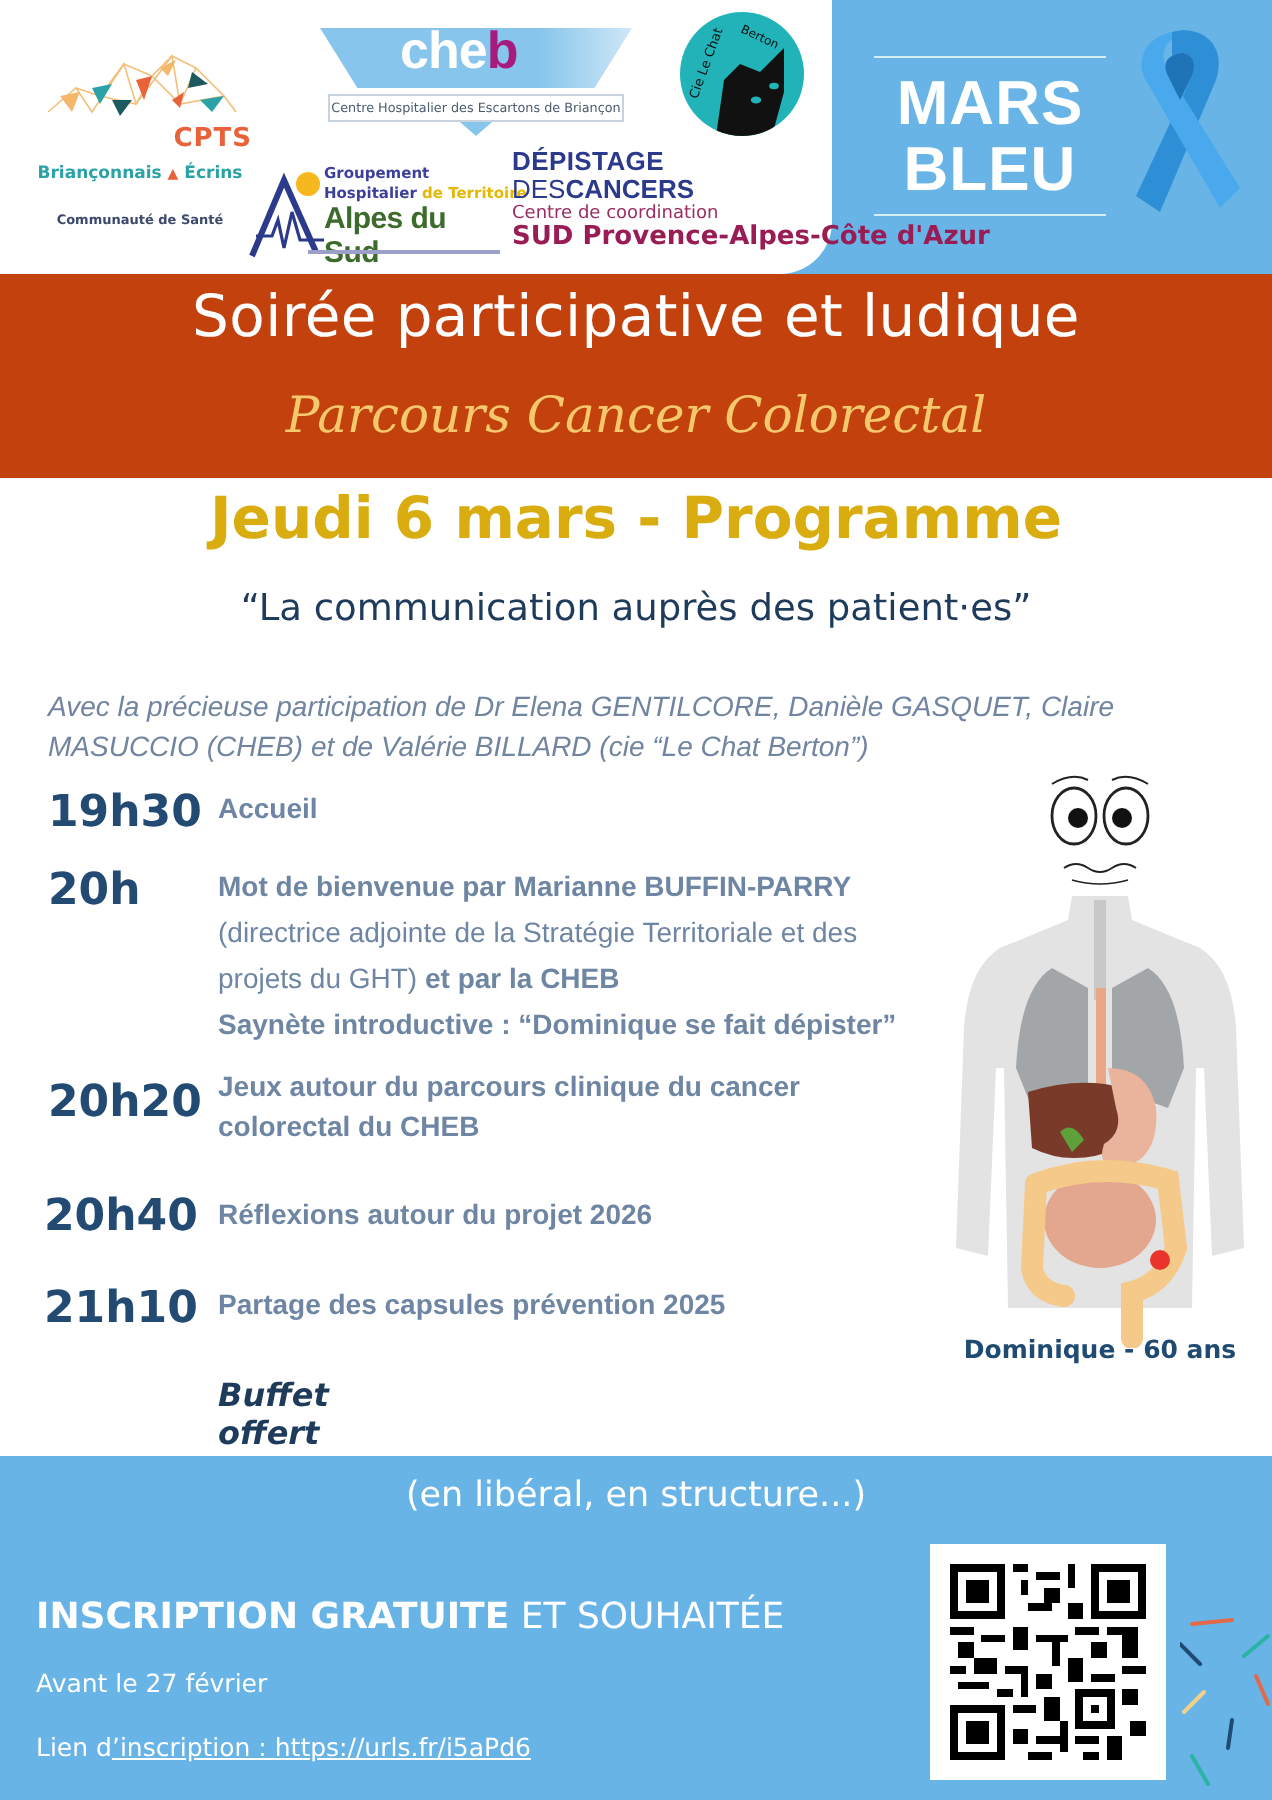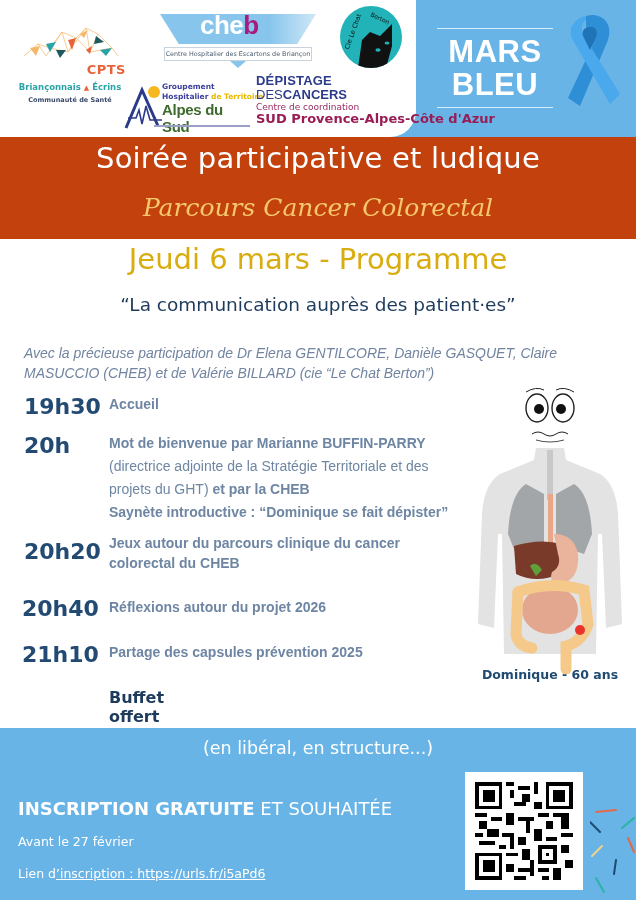--- a/index.html
+++ b/index.html
@@ -8,21 +8,21 @@
 
   
   .header { position: absolute; left: 0; top: 0; width: 636px; height: 137px; background: #68b4e6; }
   .logo-panel { position: absolute; left: 0; top: 0; width: 416px; height: 137px; background: #ffffff; border-bottom-right-radius: 26px; }
 
   .cpts { position: absolute; left: 14px; top: 22px; width: 112px; text-align: center; }
   .cpts svg { display: block; margin: 0 auto; }
   .cpts-title { font-family: "DejaVu Sans", sans-serif; color: #e8623a; font-size: 13px; font-weight: bold; letter-spacing: 0.5px; margin-top: -2px; text-align: right; }
   .cpts-sub { font-size: 8.5px; color: #2ba3a6; font-weight: bold; margin-top: 5px; white-space: nowrap; }
   .cpts-sub .tri { color: #e8623a; font-size: 7px; }
-  .cpts-sub2 { font-size: 6.5px; color: #3b4a6b; font-weight: bold; margin-top: 4px; }
+  .cpts-sub2 { font-size: 6.5px; color: #3b4a6b; font-weight: bold; margin-top: 14px; }
 
   .cheb { position: absolute; left: 160px; top: 14px; width: 156px; height: 56px; }
   .cheb-banner { position: absolute; left: 0; top: 0; width: 156px; height: 30px; background: linear-gradient(90deg, #87c5ec 70%, #cfe7f7 100%); clip-path: polygon(0 0, 100% 0, 88% 100%, 12% 100%); }
   .cheb-word { position: absolute; left: 40px; top: -4px; font-family: "Liberation Sans", sans-serif; font-weight: bold; font-size: 26px; color: #ffffff; letter-spacing: -0.5px; }
   .cheb-word .b { color: #a71b7e; }
   .cheb-box { position: absolute; left: 4px; top: 33px; width: 148px; height: 14px; border: 1px solid #c9d3dd; background: #fff; font-size: 6.4px; color: #4b5b6e; text-align: center; line-height: 12px; white-space: nowrap; }
   .cheb-arrow { position: absolute; left: 70px; top: 47px; width: 0; height: 0; border-left: 8px solid transparent; border-right: 8px solid transparent; border-top: 7px solid #87c5ec; }
 
   .chat { position: absolute; left: 340px; top: 6px; width: 62px; height: 62px; border-radius: 50%; background: #22b3b8; overflow: hidden; }
 
@@ -44,29 +44,29 @@
   .mars-rule { height: 1px; background: #d5ecfa; margin: 0 auto; width: 116px; }
   .mars-text { font-family: "Liberation Sans", sans-serif; font-weight: bold; color: #ffffff; font-size: 31px; line-height: 33px; padding: 6px 0 6px; letter-spacing: 0.5px; }
   .ribbon { position: absolute; left: 556px; top: 12px; }
 
   
   .title-band { position: absolute; left: 0; top: 137px; width: 636px; height: 102px; background: #c2410c; text-align: center; }
   .title-main { position: absolute; left: 0; right: 0; top: 4px; color: #ffffff; font-size: 29px; font-weight: normal; font-family: "DejaVu Sans", sans-serif; letter-spacing: 0.2px; }
   .title-sub { position: absolute; left: 0; right: 0; top: 56px; color: #f6c86e; font-size: 25px; font-style: italic; font-family: "DejaVu Serif", serif; }
 
   
-  .date-title { position: absolute; left: 0; right: 0; top: 242px; text-align: center; color: #d9ac10; font-size: 29px; font-weight: normal; font-family: "DejaVu Sans", sans-serif; }
+  .date-title { position: absolute; left: 0; right: 0; top: 242px; text-align: center; color: #d9ac10; font-size: 29px; font-weight: bold; font-family: "DejaVu Sans", sans-serif; }
   .topic { position: absolute; left: 0; right: 0; top: 294px; text-align: center; color: #1f3b5c; font-size: 18.5px; font-family: "DejaVu Sans", sans-serif; }
   .participation { position: absolute; left: 24px; top: 343px; width: 600px; font-family: "Liberation Sans", sans-serif; font-style: italic; font-size: 14px; line-height: 20px; color: #7184a0; }
 
   .agenda { position: absolute; left: 0; top: 0; }
   .slot-time { position: absolute; font-family: "DejaVu Sans", sans-serif; font-weight: bold; color: #224a72; font-size: 22px; }
   .slot-desc { position: absolute; left: 109px; font-family: "Liberation Sans", sans-serif; font-size: 14px; line-height: 23px; color: #6e86a3; width: 370px; }
   .slot-desc b { font-weight: bold; }
-  .buffet { position: absolute; left: 109px; top: 688px; font-family: "DejaVu Sans", sans-serif; font-weight: bold; font-size: 16px; color: #1f3b5c; }
+  .buffet { position: absolute; left: 109px; top: 688px; font-family: "DejaVu Sans", sans-serif; font-weight: bold; font-size: 16px; color: #1f3b5c; font-style: italic; }
 
   .body-fig { position: absolute; left: 470px; top: 384px; width: 160px; height: 290px; }
   .fig-caption { position: absolute; left: 470px; top: 667px; width: 160px; text-align: center; font-size: 12.5px; font-weight: bold; color: #1f4a72; }
 
   
   .footer { position: absolute; left: 0; top: 728px; width: 636px; height: 172px; background: #68b4e6; }
   .foot-target { position: absolute; left: 0; right: 0; top: 10px; text-align: center; color: #ffffff; font-size: 17.5px; line-height: 21px; font-family: "DejaVu Sans", sans-serif; }
   .foot-insc { position: absolute; left: 18px; top: 70px; color: #ffffff; font-size: 18px; font-family: "DejaVu Sans", sans-serif; }
   .foot-insc b { font-weight: bold; }
   .foot-insc span.light { font-weight: normal; }

